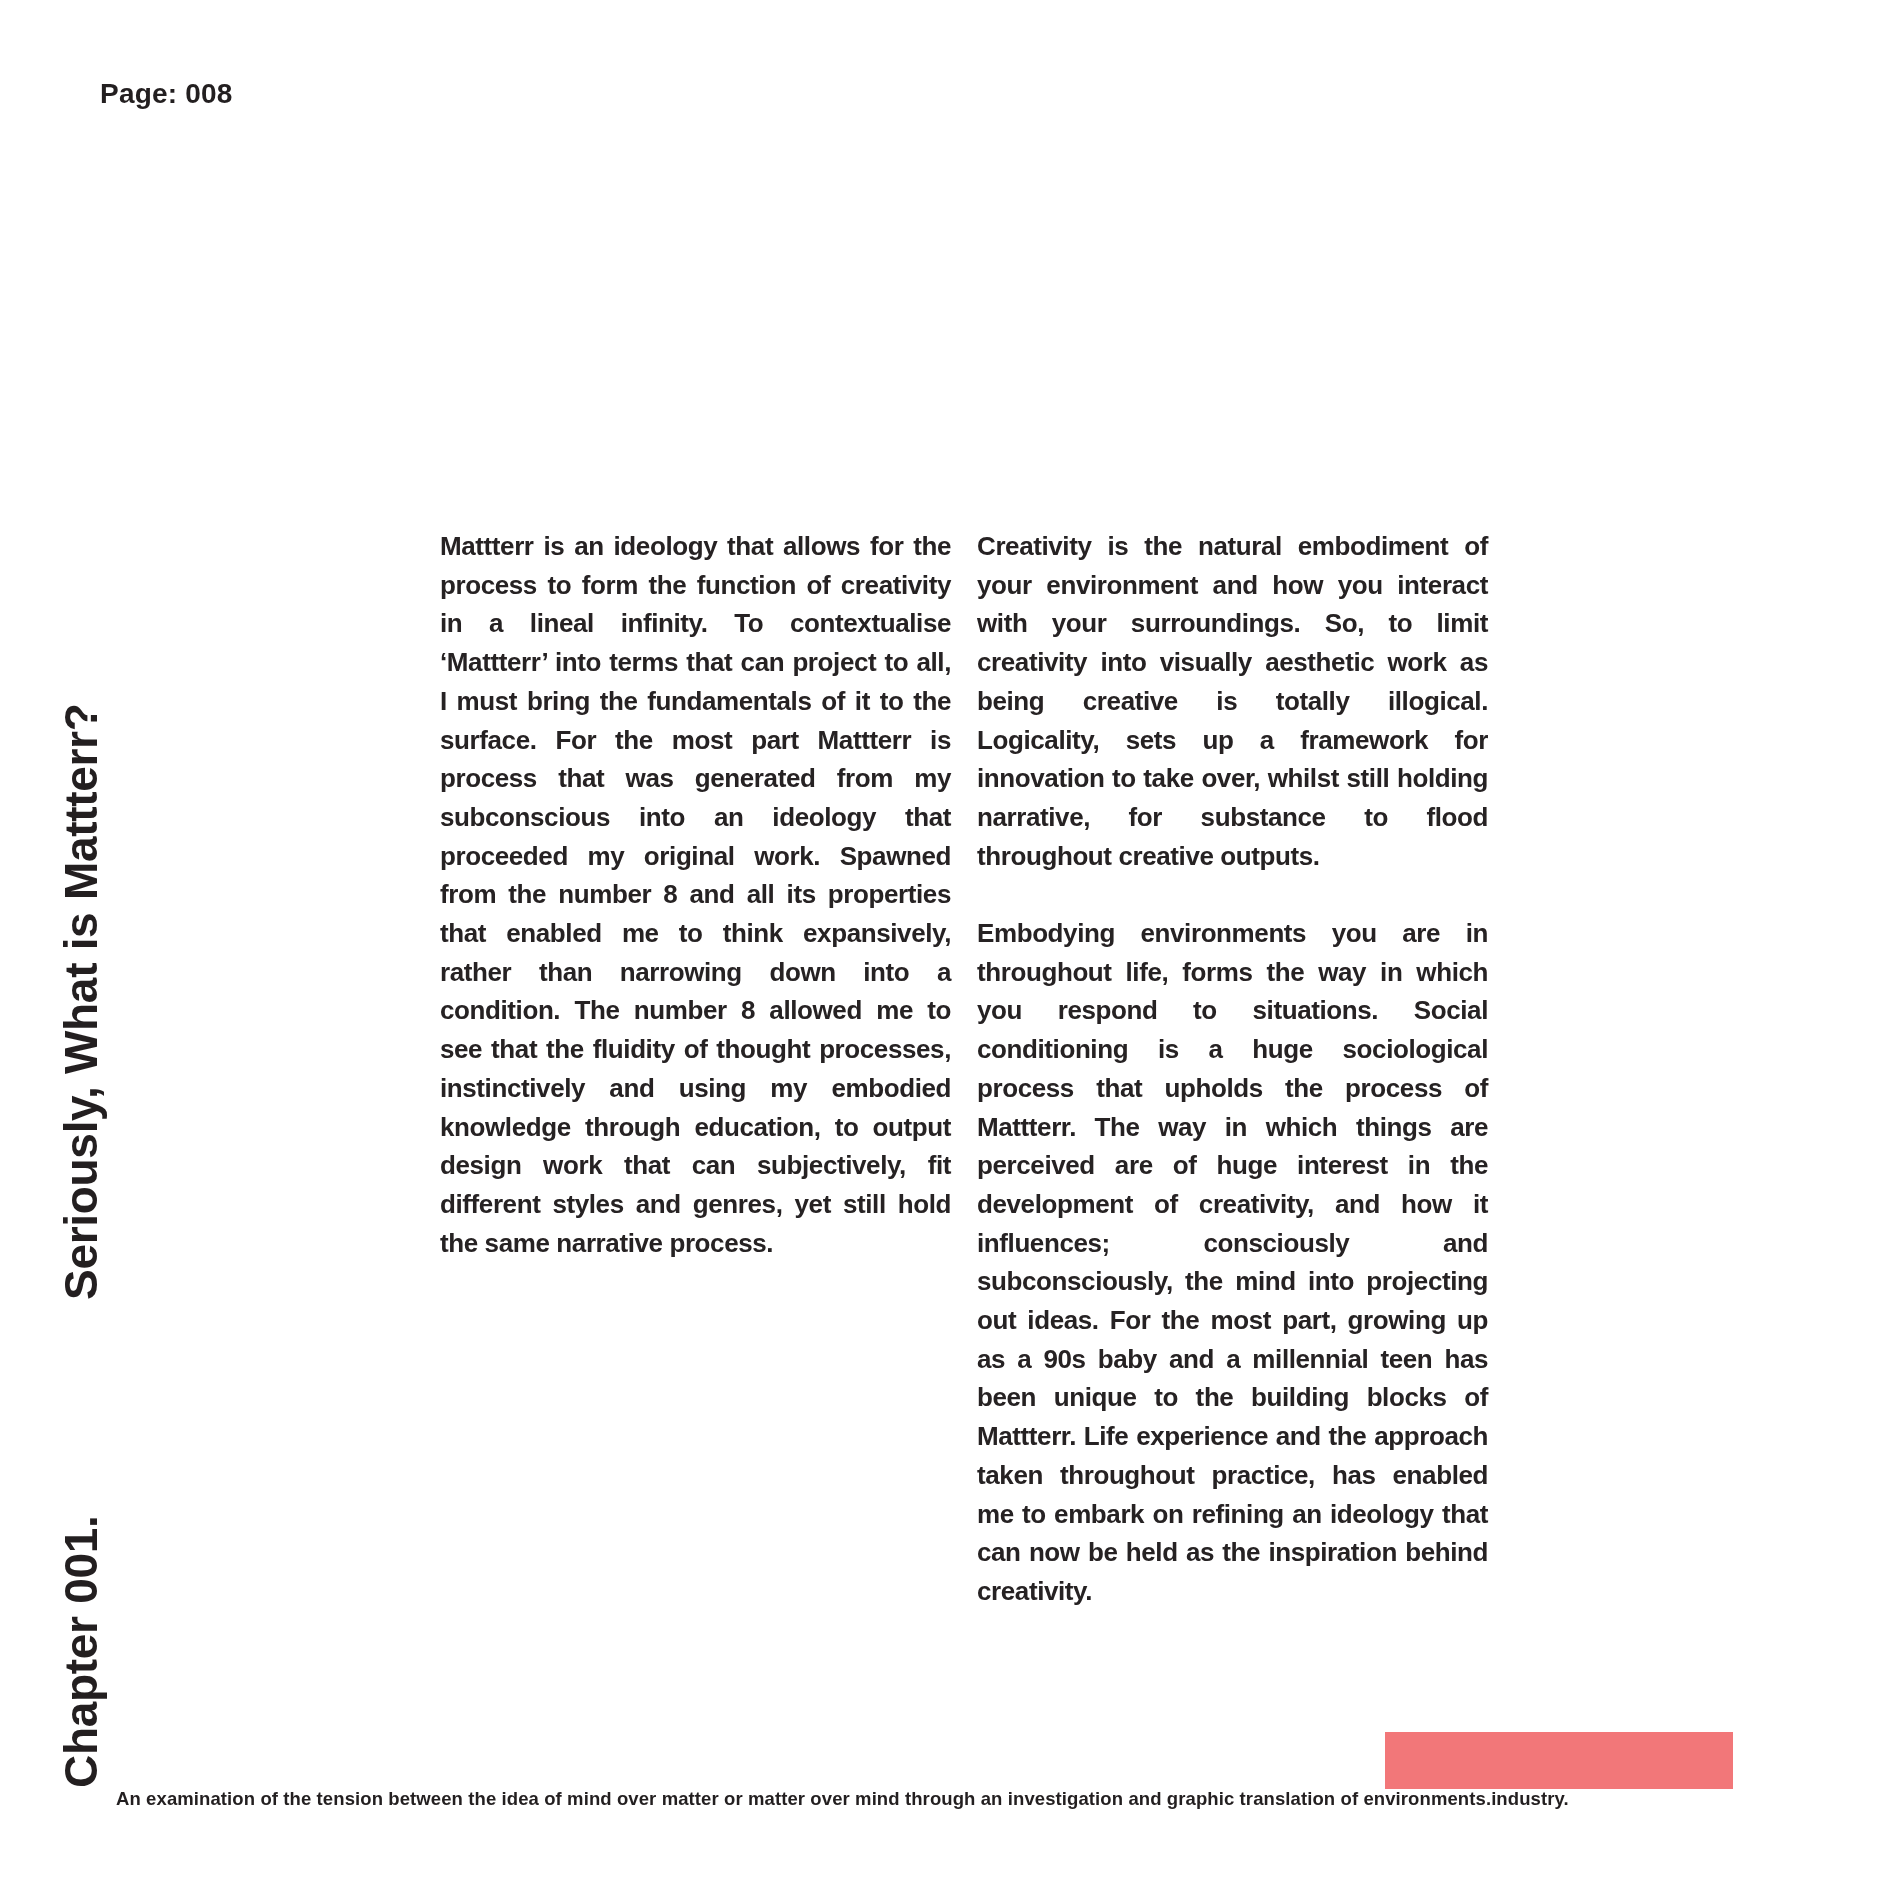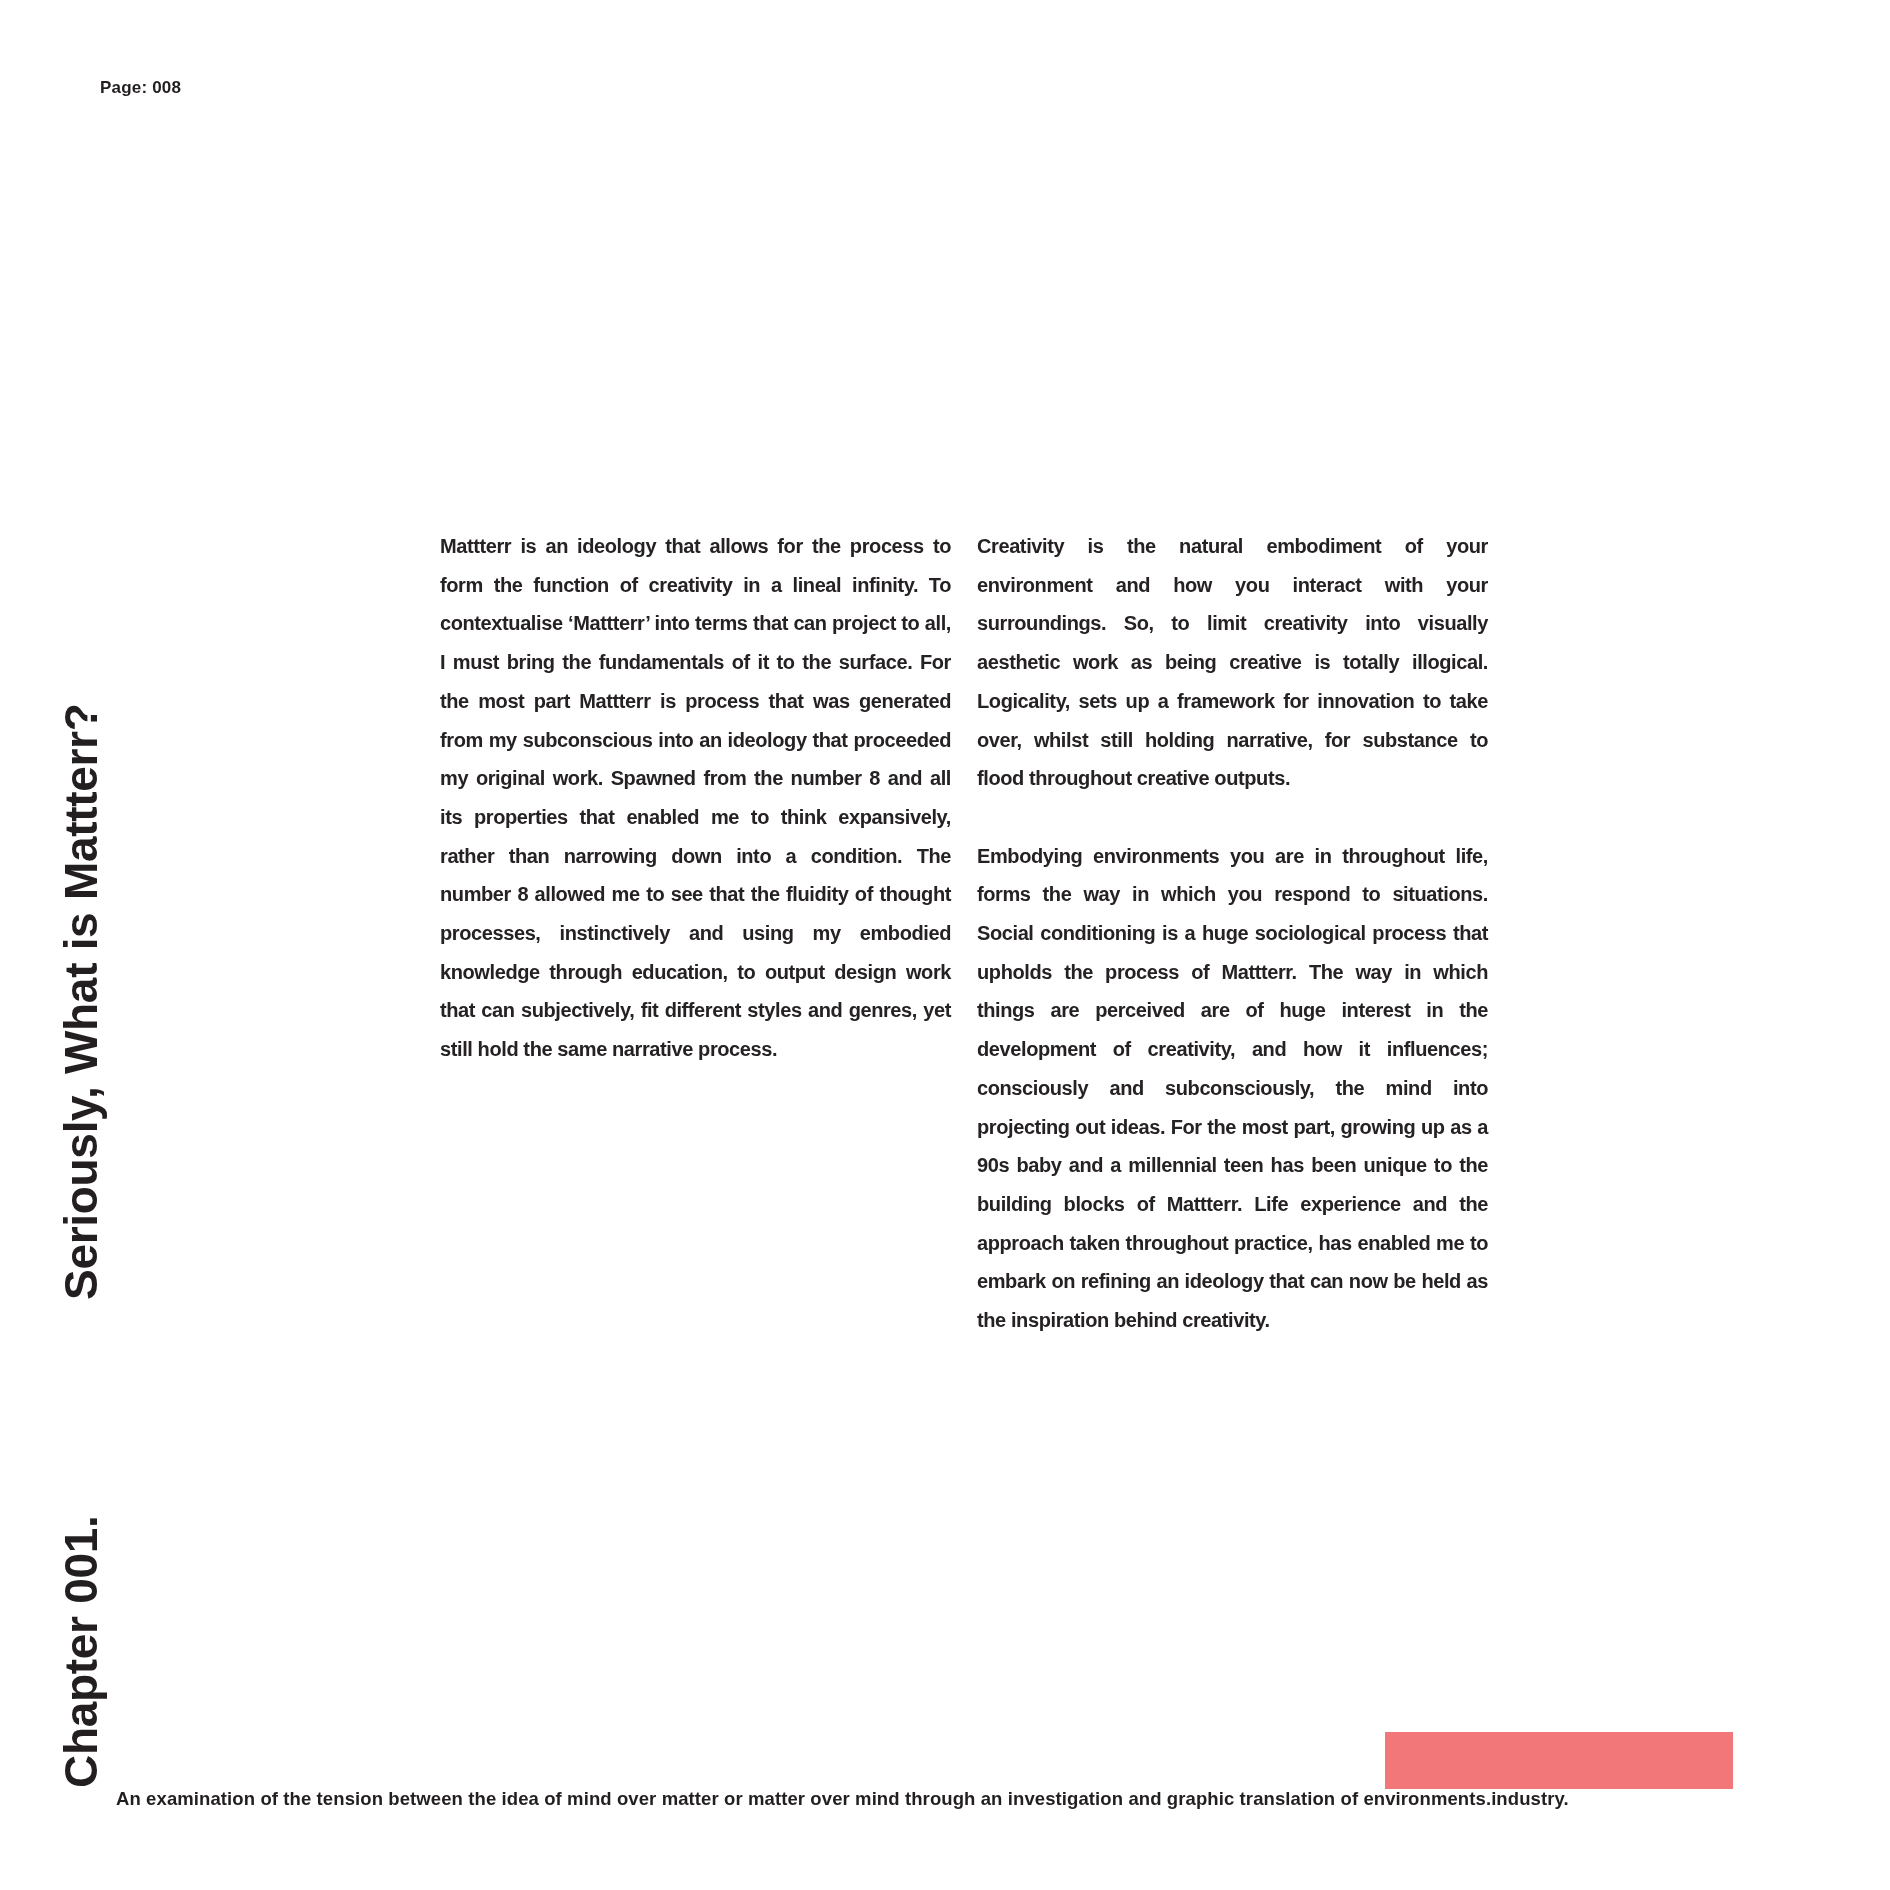--- a/index.html
+++ b/index.html
@@ -13,21 +13,21 @@
     height: 1890px;
     background: #ffffff;
     overflow: hidden;
     font-family: "Liberation Sans", sans-serif;
     color: #231f20;
   }
   .page-label {
     position: absolute;
     left: 100px;
     top: 78px;
-    font-size: 17px;
+    font-size: 28px;
     font-weight: 700;
     letter-spacing: 0.2px;
     color: #231f20;
   }
   .vertical-text {
     position: absolute;
     left: 54px;
     transform: rotate(-90deg);
     transform-origin: 0 0;
     white-space: nowrap;
@@ -42,21 +42,21 @@
   .columns {
     position: absolute;
     left: 440px;
     top: 527px;
     width: 1048px;
     display: flex;
     gap: 26px;
   }
   .col {
     width: 511px;
-    font-size: 20px;
+    font-size: 26px;
     line-height: 38.7px;
     font-weight: 600;
     letter-spacing: -0.4px;
     text-align: justify;
     color: #262223;
   }
   .col p { margin: 0; }
   .col p + p { margin-top: 38.7px; }
   .accent-bar {
     position: absolute;

